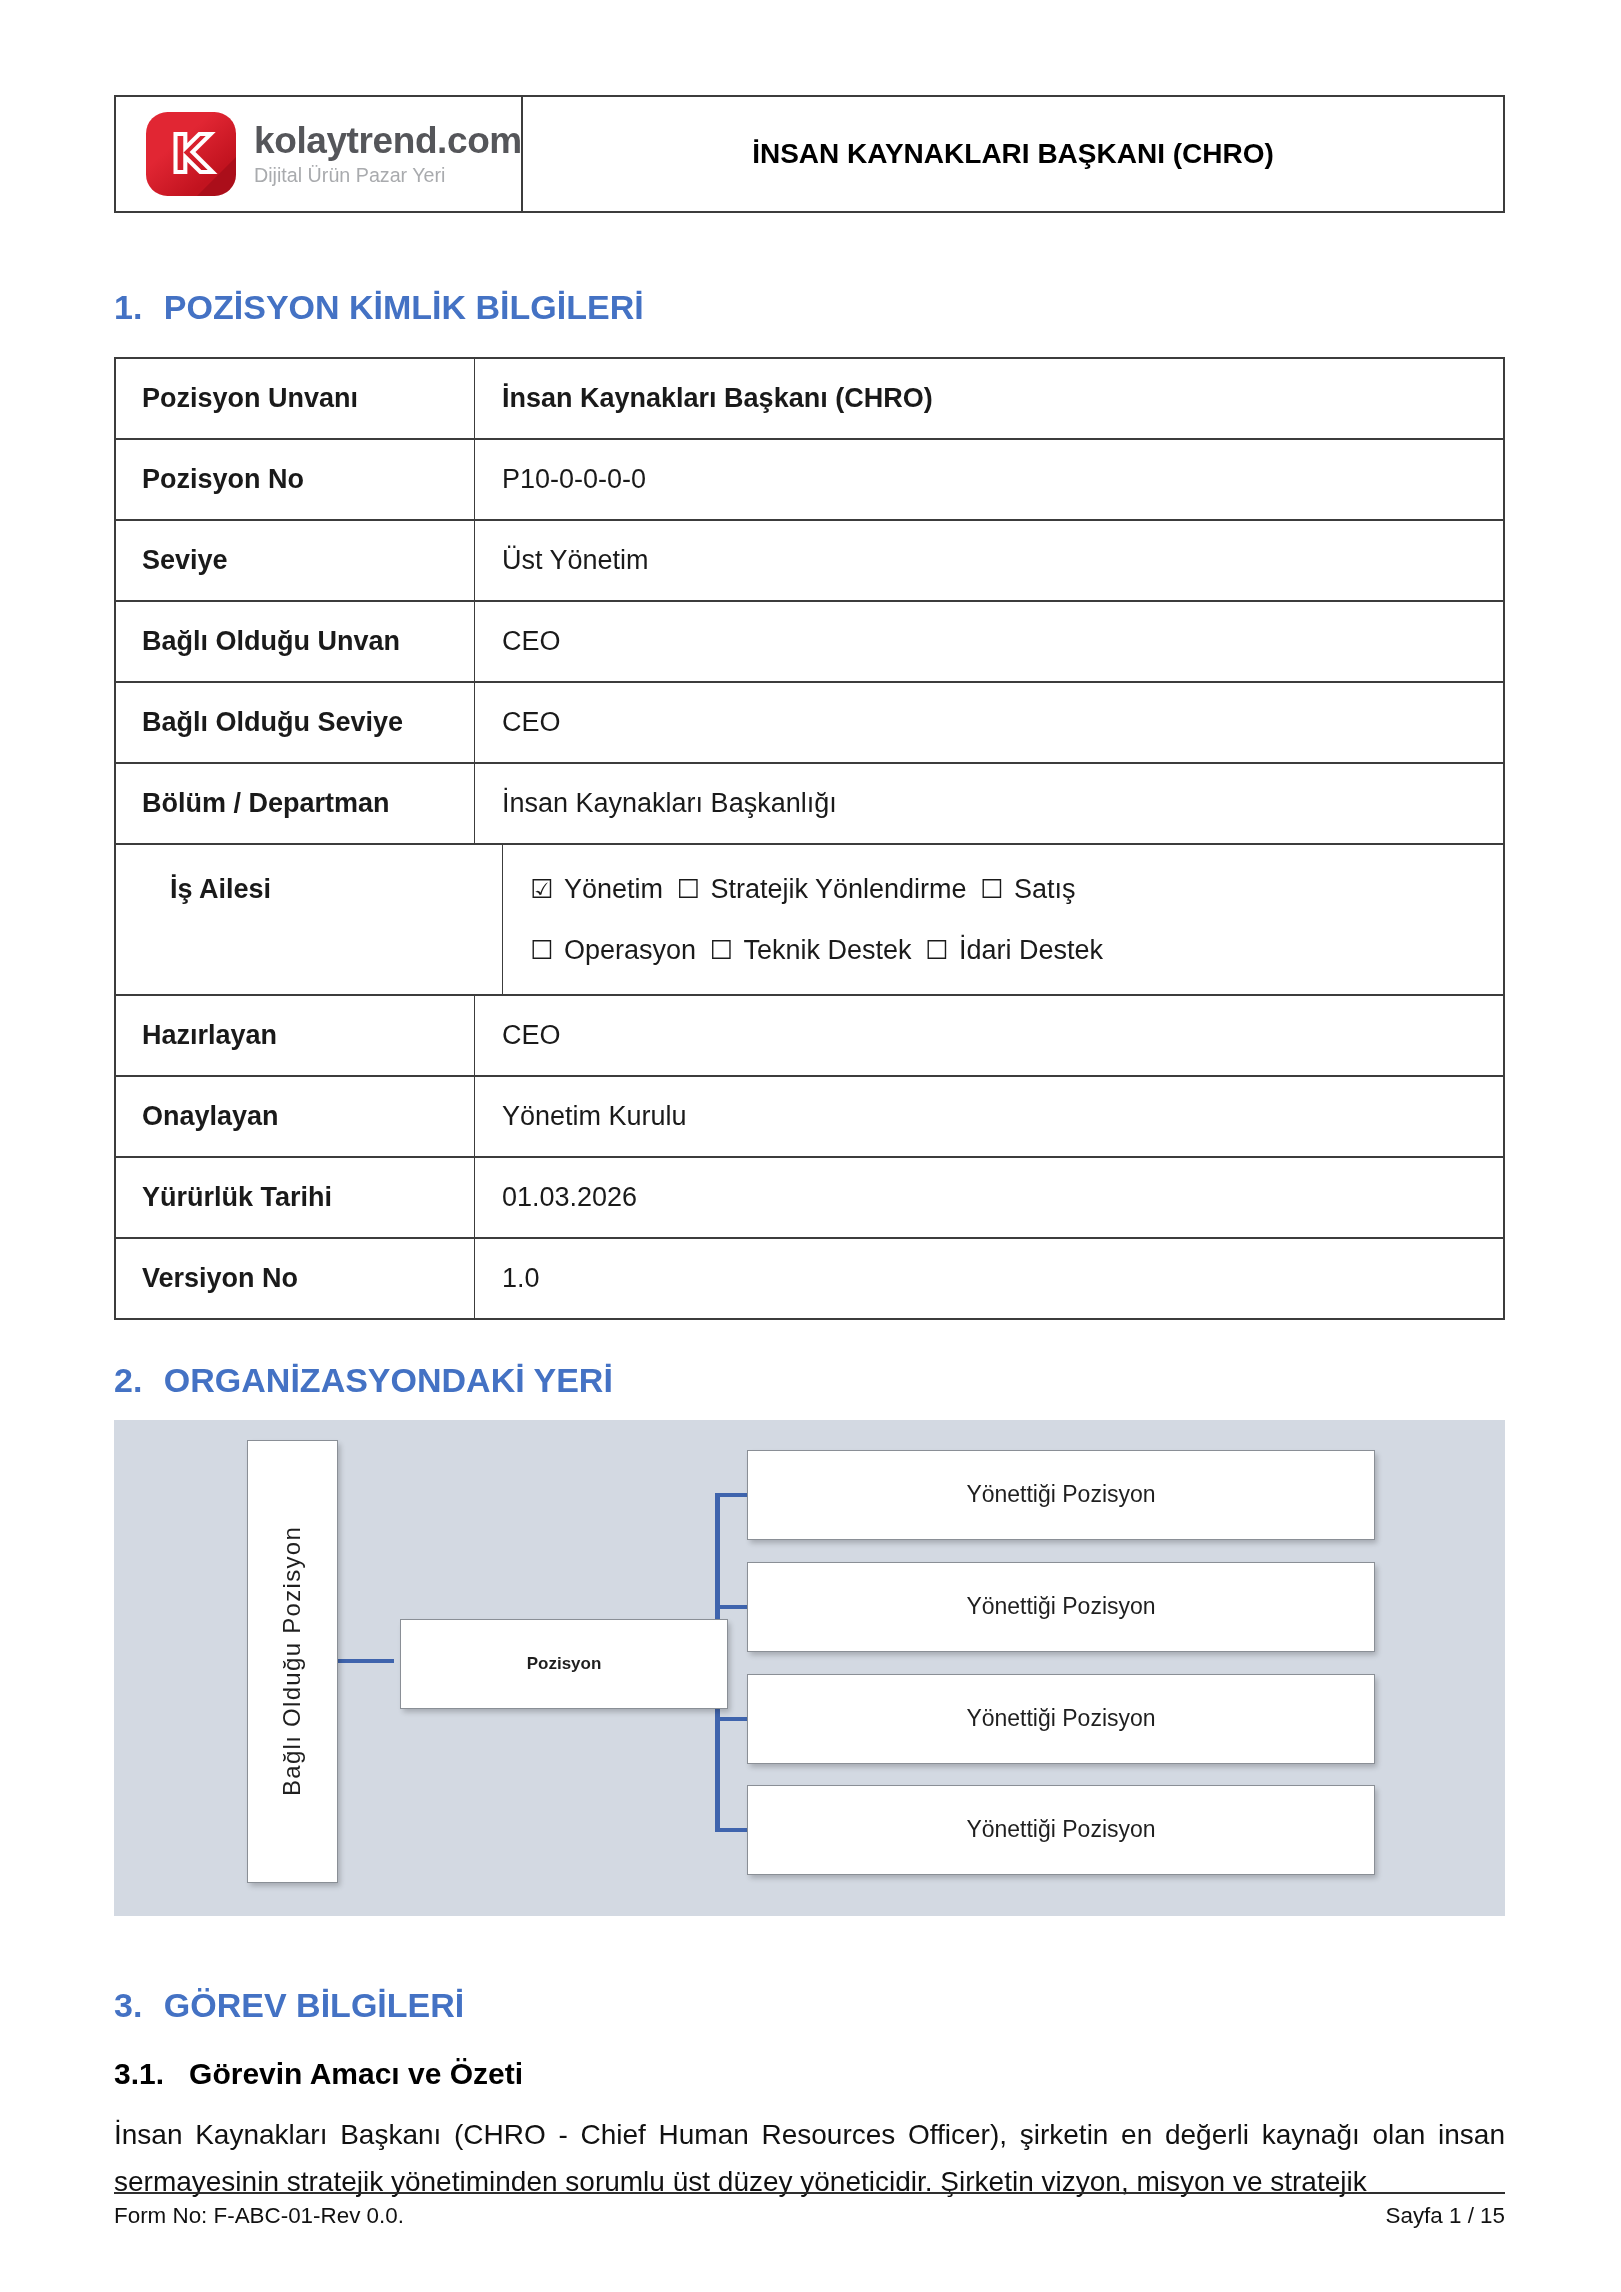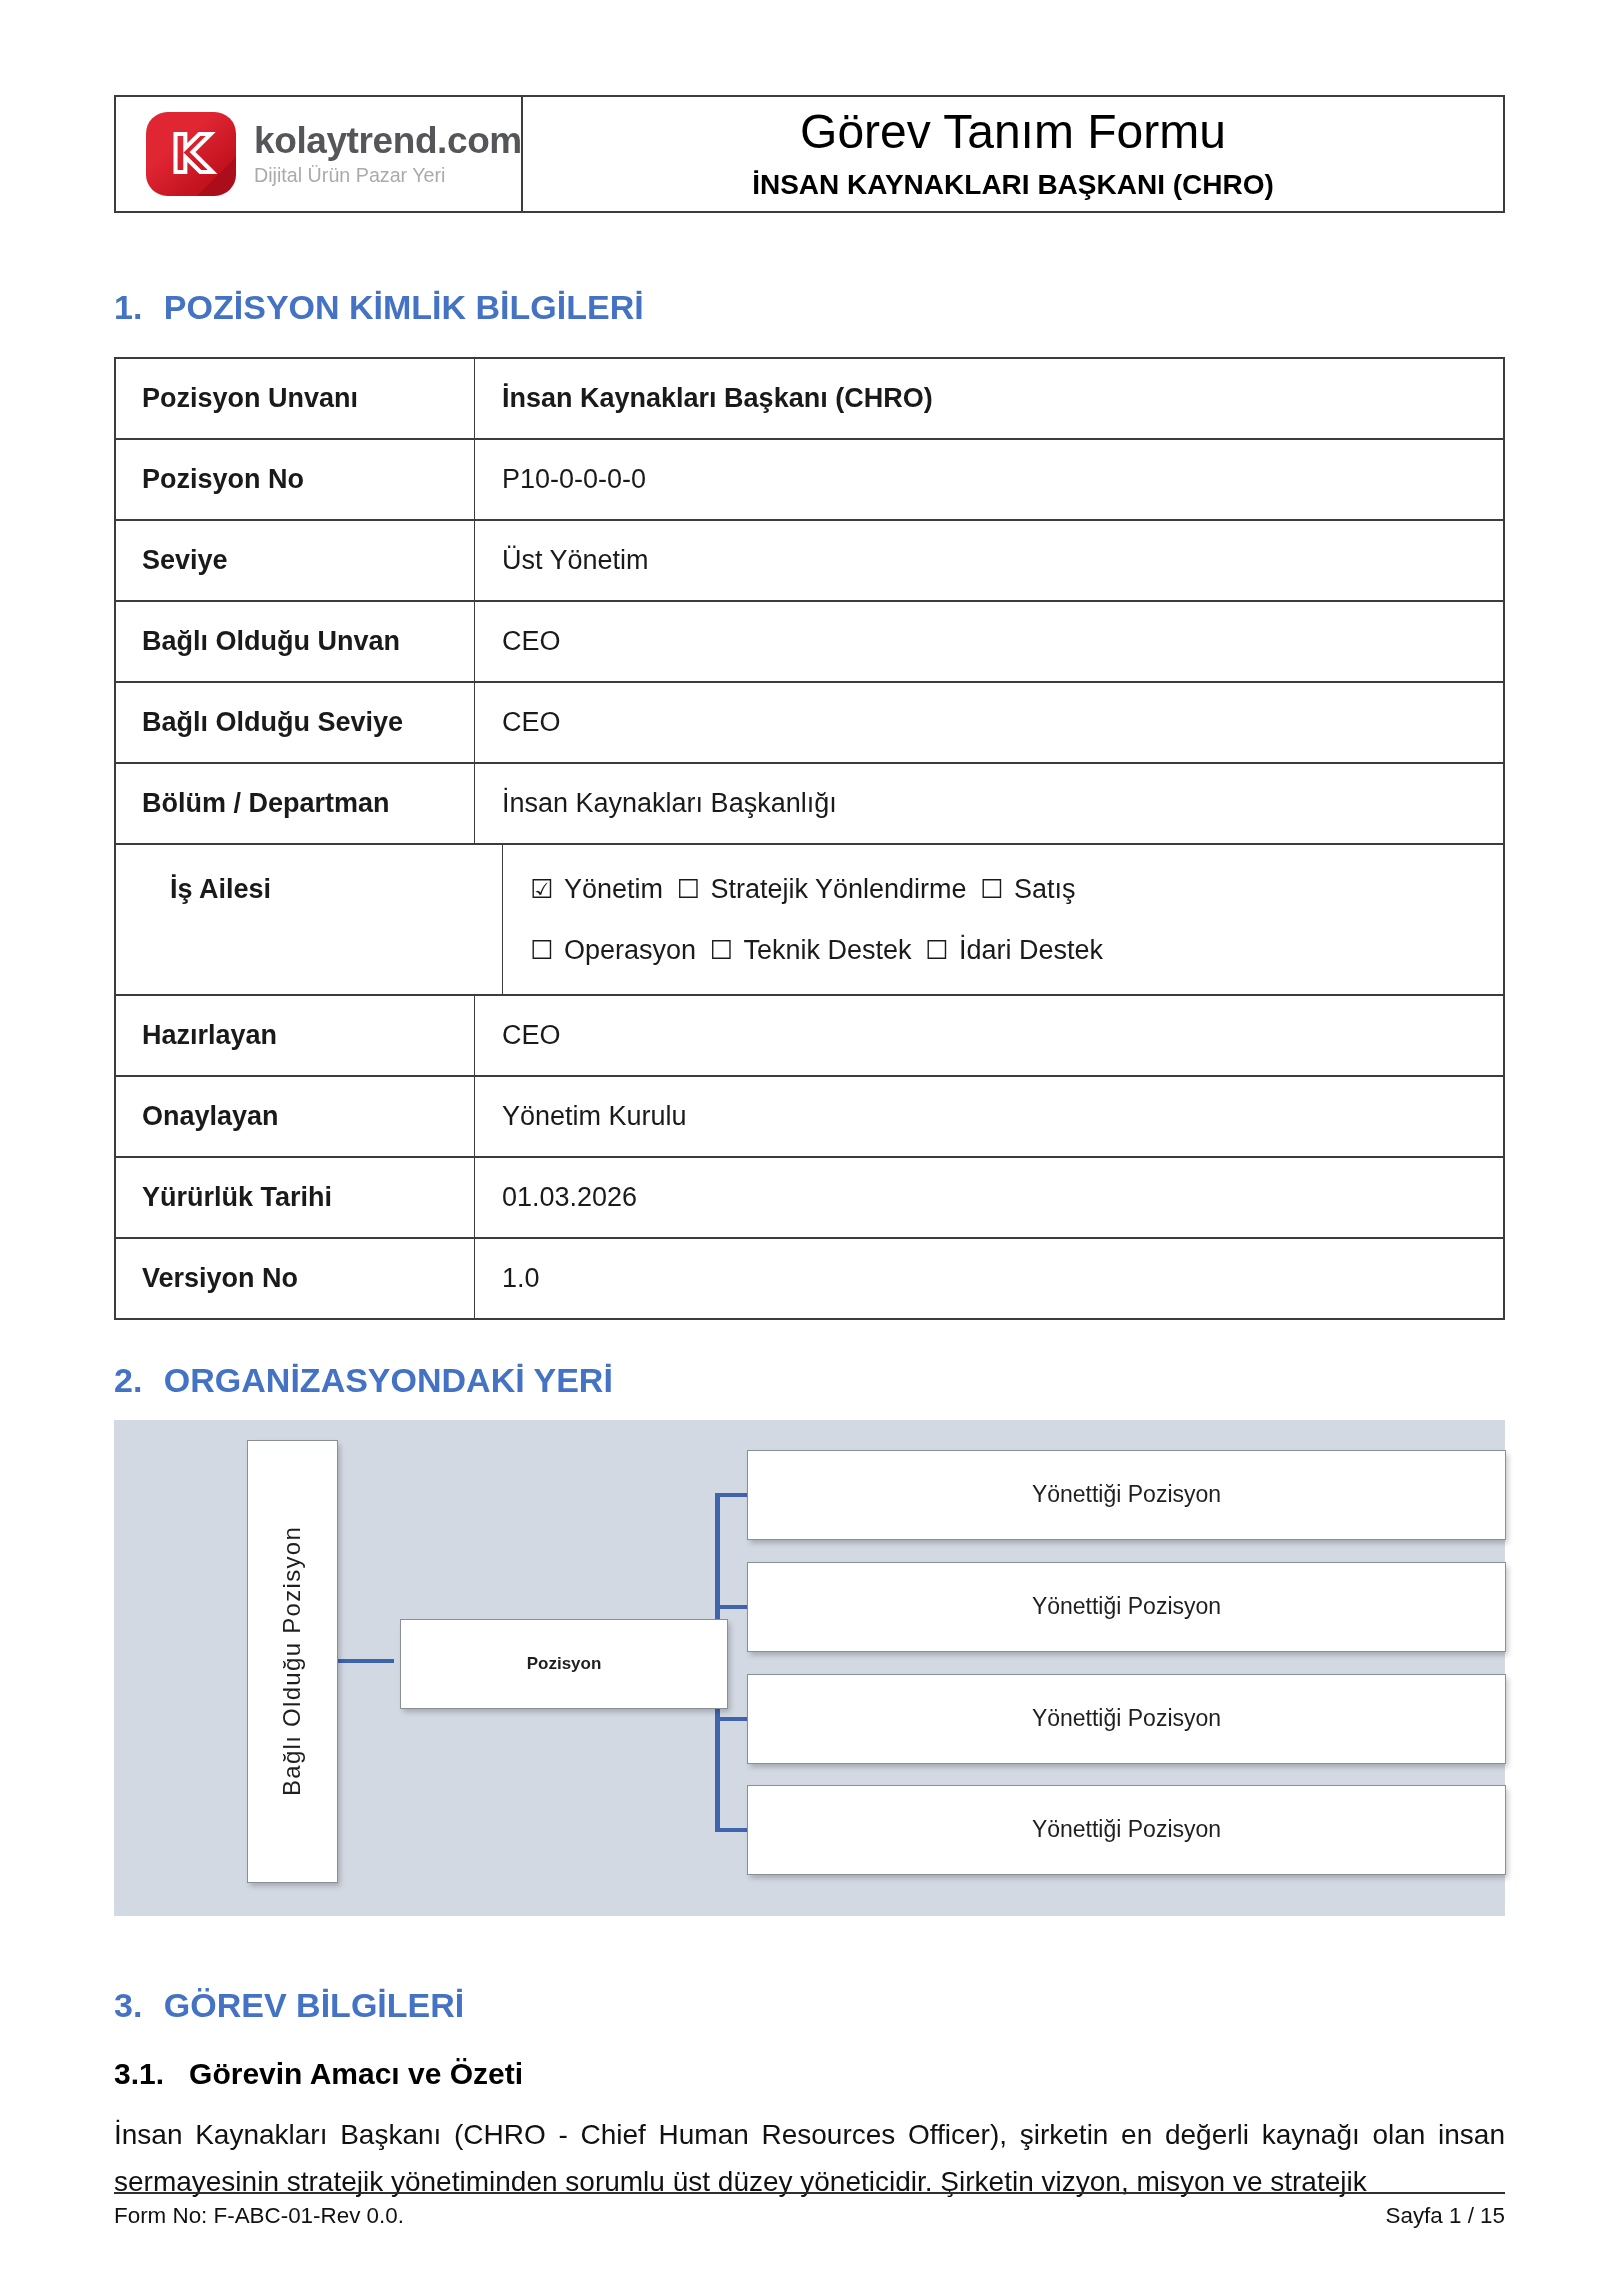--- a/index.html
+++ b/index.html
@@ -49,21 +49,21 @@
   .cb-item{display:flex;align-items:center;margin-right:13.4px;font-size:27px;}
   .cb-sym{font-family:"DejaVu Sans",sans-serif;font-size:26px;margin-right:10.7px;line-height:1;}
   
   .org-panel{position:relative;margin-top:19.7px;height:496px;background:#d3d9e2;}
   .obox{position:absolute;background:#ffffff;border:1.8px solid #8a8f96;box-sizing:border-box;
     box-shadow:2.7px 3.6px 5.4px rgba(0,0,0,0.22);display:flex;align-items:center;justify-content:center;
     font-size:23px;color:#1f1f1f;}
   .vbox{left:133px;top:19.7px;width:91px;height:443px;}
   .vbox span{transform:rotate(-90deg);white-space:nowrap;letter-spacing:1.3px;font-size:24px;}
   .pbox{left:286px;top:199px;width:328px;height:90px;font-weight:bold;font-size:17px;}
-  .mbox{left:633px;width:759px;height:90px;}
+  .mbox{left:633px;width:628px;height:90px;}
   .mbox.m1{top:30px;} .mbox.m2{top:142px;} .mbox.m3{top:254px;} .mbox.m4{top:365px;}
   .conn{position:absolute;background:#3f64ad;}
   .c-h{height:4.5px;}
   .c-v{width:4.5px;left:601px;top:73px;height:339px;}
   .c-left{left:224px;top:239px;width:56px;}
   .c-mid{left:574px;top:239px;width:31px;}
   .c-s1{left:605px;top:73px;width:28px;}
   .c-s2{left:605px;top:185px;width:28px;}
   .c-s3{left:605px;top:297px;width:28px;}
   .c-s4{left:605px;top:408px;width:28px;}
@@ -81,21 +81,20 @@
     <div class="header-logo-cell">
       <div class="logo-icon">
         <span class="logo-k">K</span>
       </div>
       <div class="logo-text">
         <div class="logo-brand">kolaytrend.com</div>
         <div class="logo-tagline">Dijital Ürün Pazar Yeri</div>
       </div>
     </div>
     <div class="header-title-cell">
-      <div class="doc-title">Görev Tanım Formu</div>
       <div class="doc-subtitle">İNSAN KAYNAKLARI BAŞKANI (CHRO)</div>
     </div>
   </div>
 
   <h2 class="sec" id="sec1">
     <span class="sec-num">1.</span><span>POZİSYON KİMLİK BİLGİLERİ</span>
   </h2>
 
   <div class="id-table">
     <div class="t-row">

